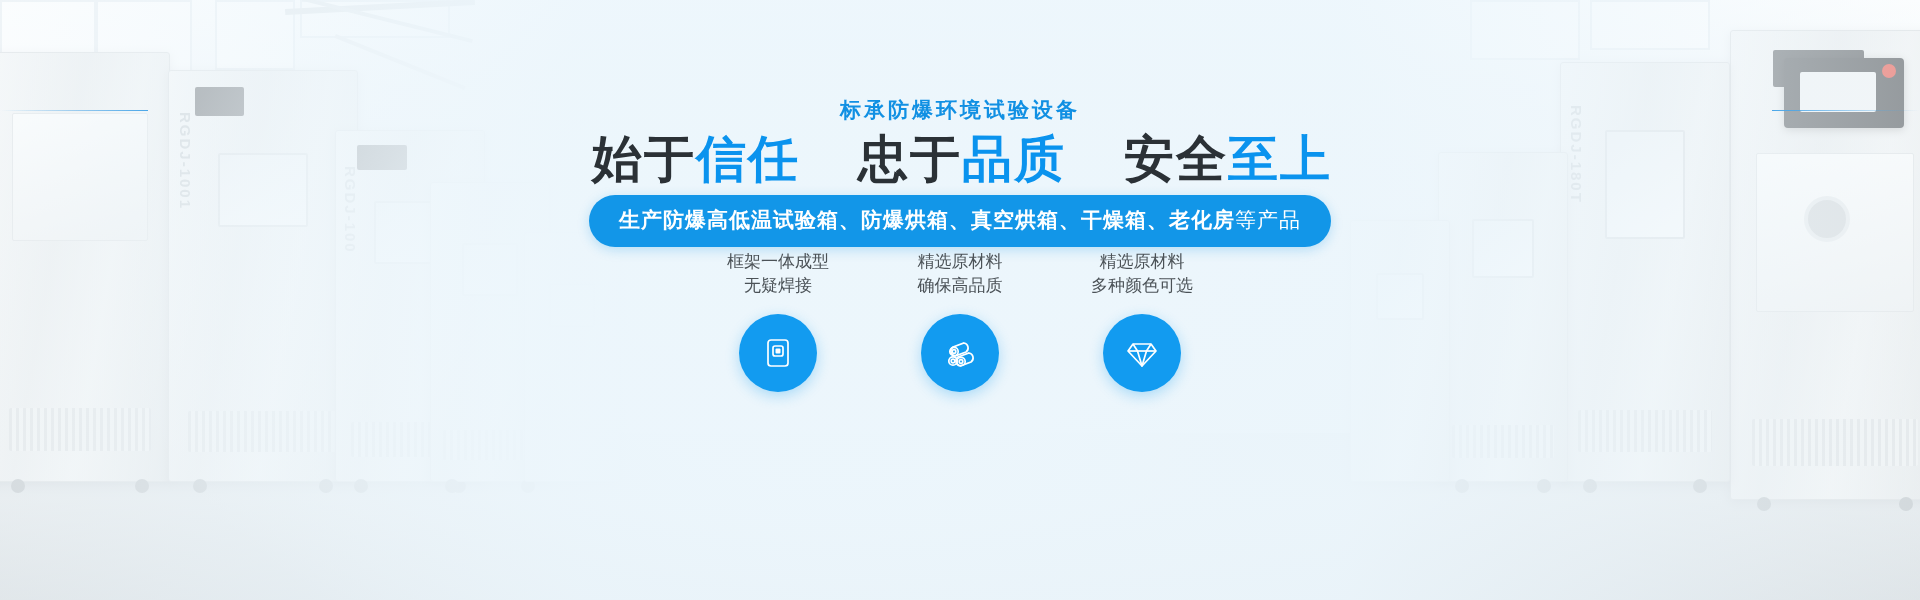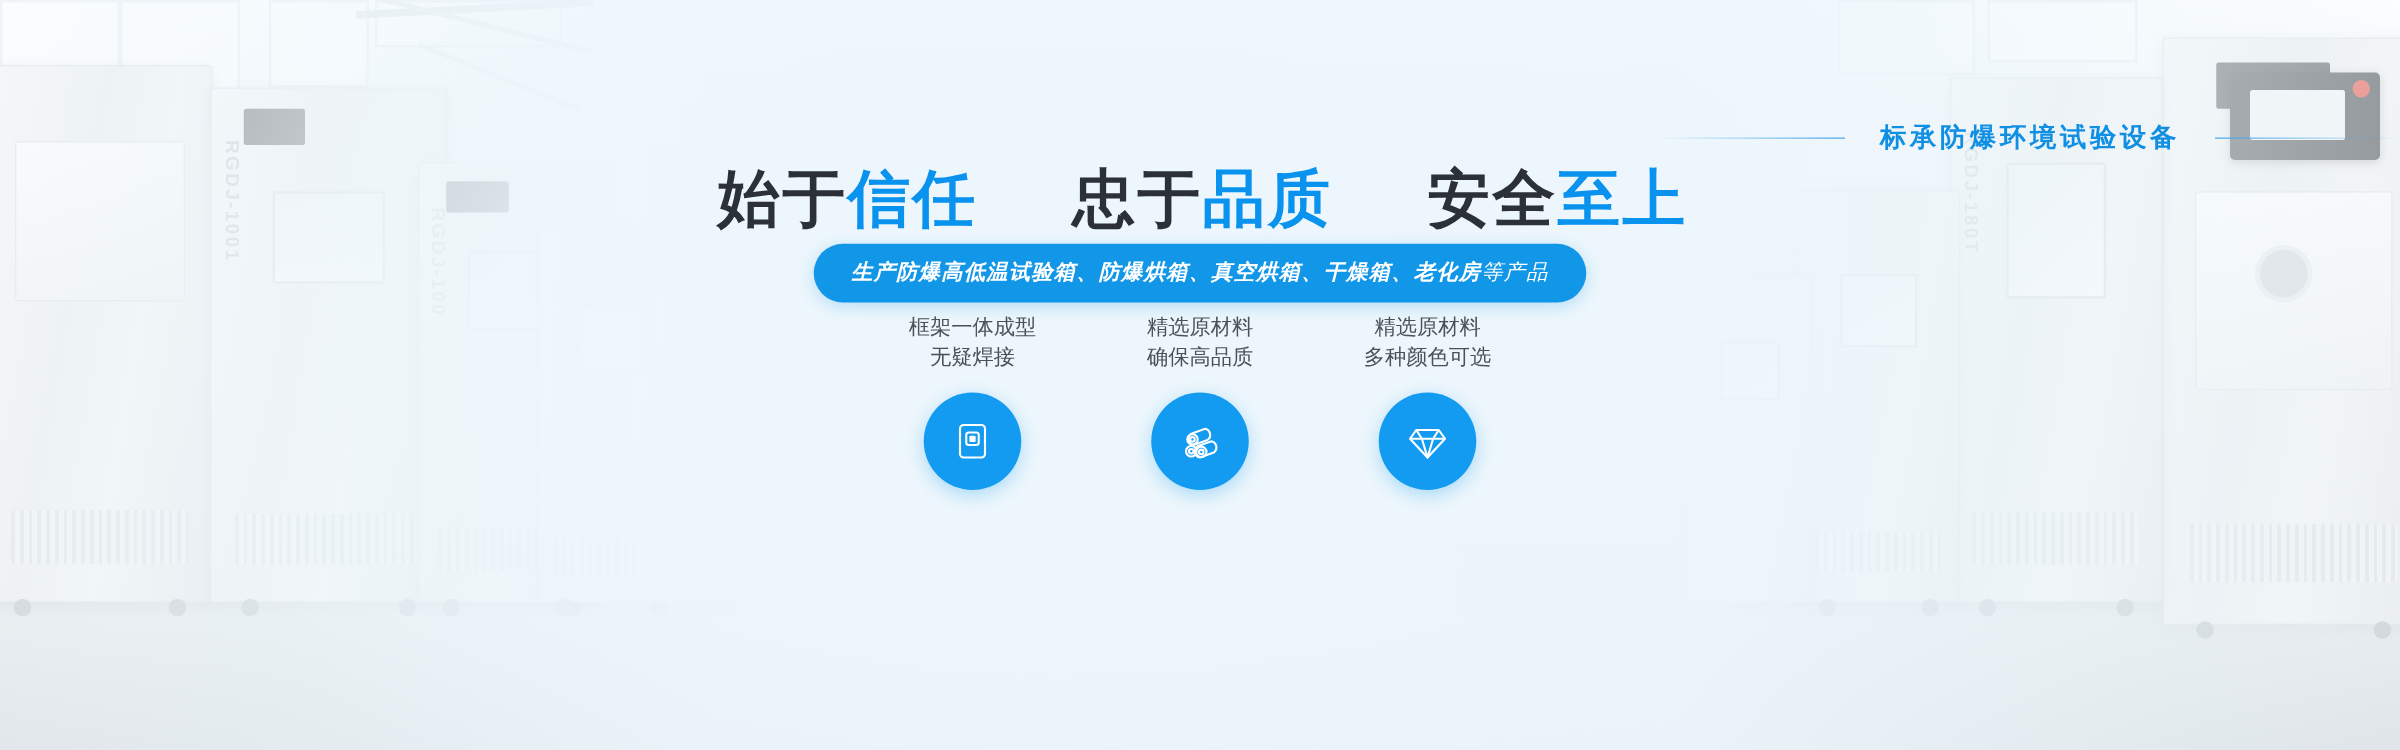--- a/index.html
+++ b/index.html
@@ -69,45 +69,44 @@
     position:absolute; inset:0;
     background:radial-gradient(ellipse 720px 420px at 830px 300px, rgba(238,247,252,.96) 0%, rgba(238,247,252,.88) 42%, rgba(238,247,252,.35) 70%, rgba(238,247,252,0) 100%);
   }
   .haze2 { position:absolute; inset:0; background:linear-gradient(90deg, rgba(247,251,253,.55) 0%, rgba(236,246,252,.9) 30%, rgba(236,246,252,.93) 70%, rgba(247,251,253,.5) 100%); }
 
   
   .content { position:absolute; inset:0; }
 
   .eyebrow-row {
     position:absolute; top:96px; left:0; right:0;
-    display:flex; align-items:center; justify-content:flex-end; gap:28px;
+    display:flex; align-items:center; justify-content:space-between; gap:28px;
   }
   .rule { width:148px; height:1px; background:linear-gradient(90deg,rgba(41,150,228,0),#4aa6e8); }
   .rule.r { background:linear-gradient(90deg,#4aa6e8,rgba(41,150,228,0)); }
   .eyebrow {
     font-size:21px; font-weight:bold; color:#1190e3; letter-spacing:3px;
     white-space:nowrap;
   }
 
   .slogan {
     position:absolute; top:126px; left:4px; right:0;
-    display:flex; align-items:center; justify-content:center; gap:76px;
+    display:flex; align-items:center; justify-content:center; gap:58px;
     font-size:50px; font-weight:bold; letter-spacing:2px;
     white-space:nowrap;
   }
   .slogan .dk { color:#2b3136; }
   .slogan .bl { color:#0a93ee; }
 
   .pillbar {
     position:absolute; top:195px; left:50%; transform:translateX(-50%);
     background:#1296e8; color:#fff; border-radius:26px;
-    padding:11px 30px 13px; font-size:17px; font-weight:bold;
+    padding:11px 30px 13px; font-size:21px; font-weight:bold;
     letter-spacing:1px; white-space:nowrap;
     box-shadow:0 3px 12px rgba(18,150,232,.25);
-    font-style:italic;
   }
   .pillbar .thin { font-weight:normal; }
 
   .features {
     position:absolute; top:250px; left:50%; transform:translateX(-50%);
     display:flex; gap:68px;
   }
   .feat { width:114px; display:flex; flex-direction:column; align-items:center; }
   .feat .ln { font-size:17px; color:#4b5257; line-height:1.42; white-space:nowrap; }
   .feat .circle {

